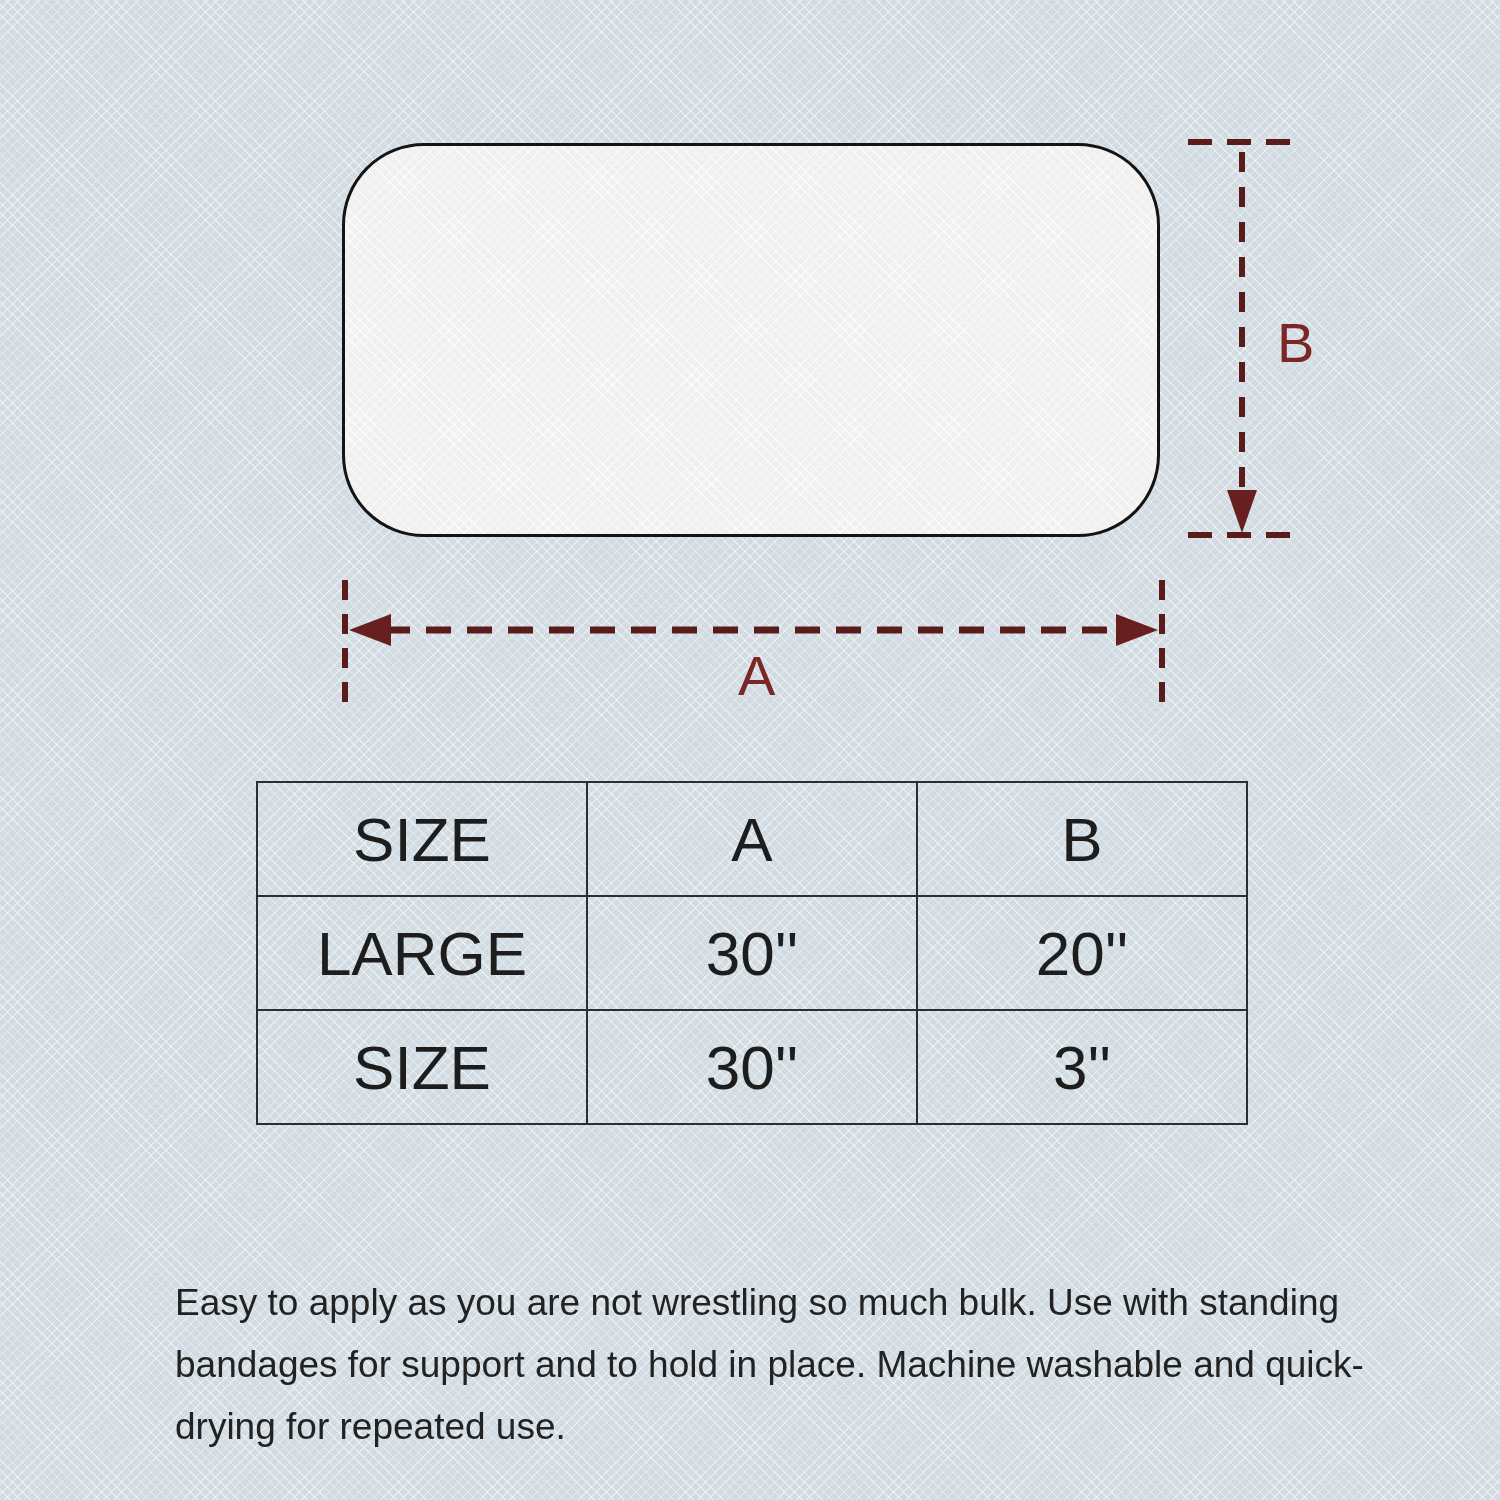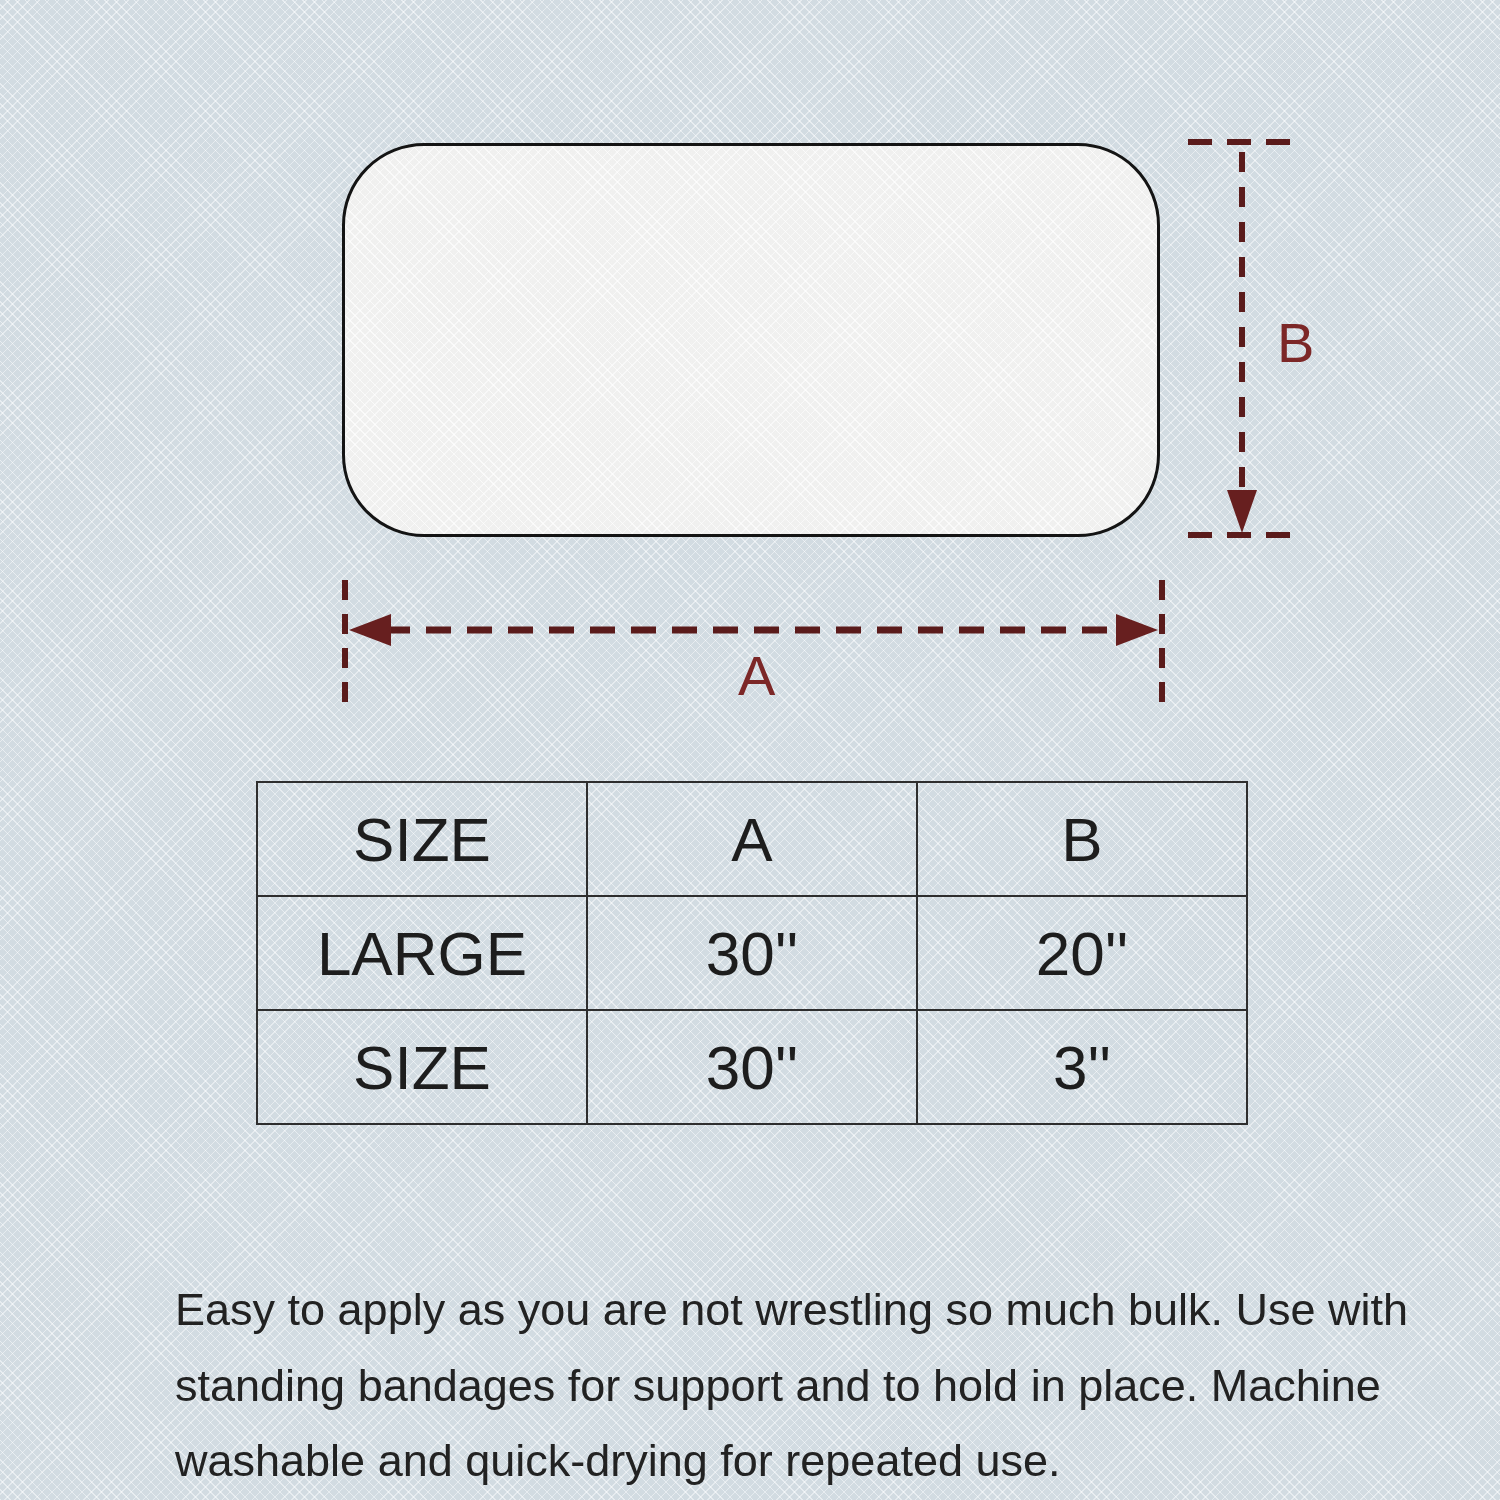--- a/index.html
+++ b/index.html
@@ -81,21 +81,21 @@
     font-size: 34px;
     color: #2a2a2a;
     white-space: nowrap;
   }
 
   .description-text {
     position: absolute;
     left: 175px;
     top: 1272px;
     width: 1245px;
-    font-size: 45px;
+    font-size: 37px;
     line-height: 1.68;
     color: #222222;
   }
 </style>
 </head>
 <body>
 
 <div class="canvas" style="--bg-color: #d8e2e9; --shape-fill: #f6f6f5; --dim-label-color: #7c2727;">
 
   <div class="pad-shape"></div>

